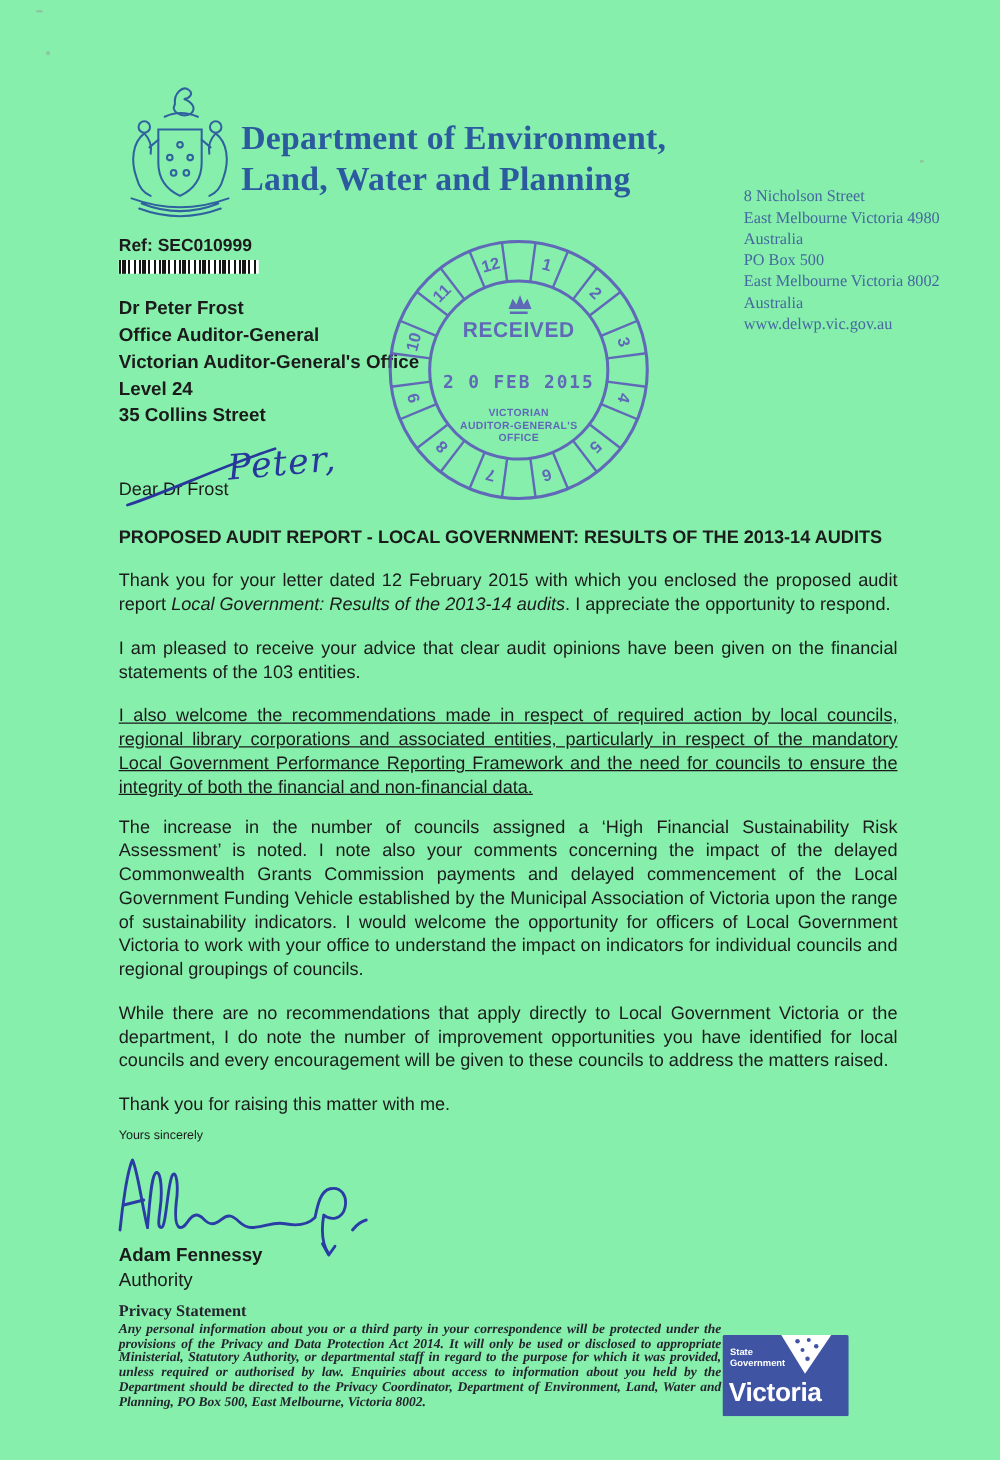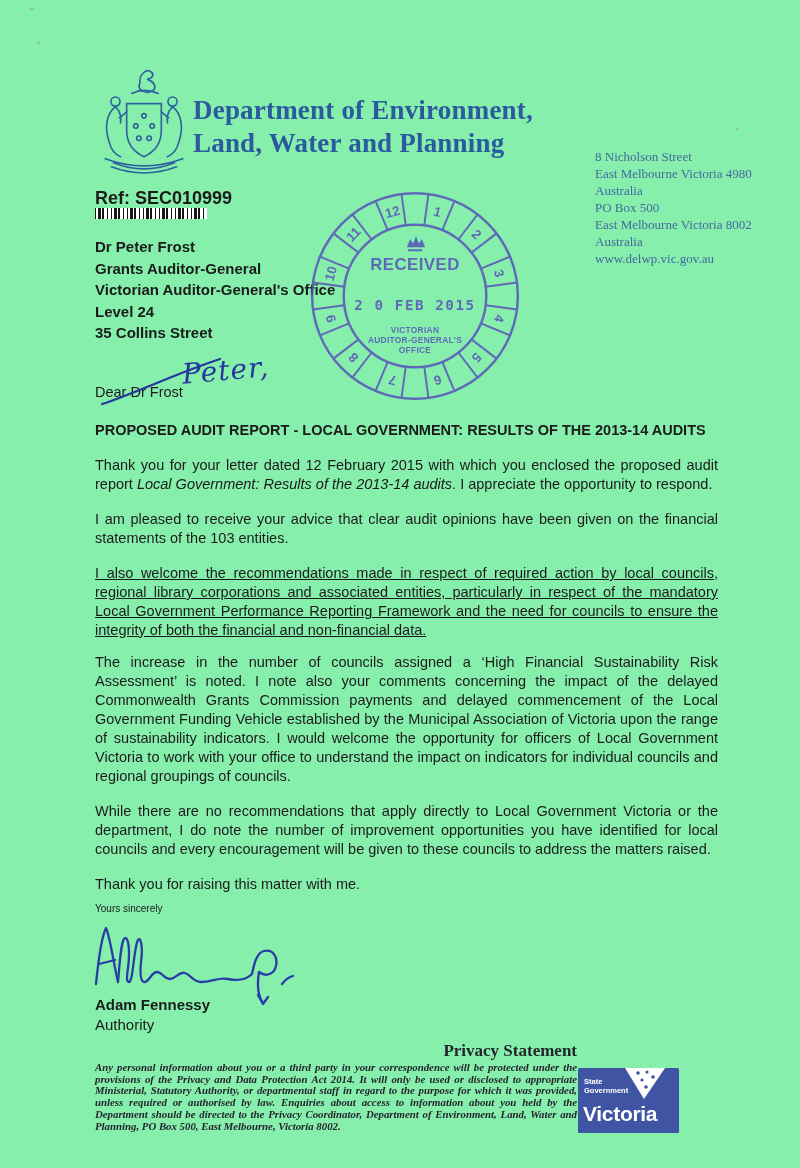--- a/index.html
+++ b/index.html
@@ -17,21 +17,21 @@
     font-size:27px;line-height:33px;color:#2b5a9e;letter-spacing:.2px;
   }
   .hq-address{
     position:absolute;left:595px;top:148px;width:200px;
     font-family:"Liberation Serif",serif;font-size:13px;line-height:17px;
     color:#45699f;
   }
   .hq-address span{display:block;}
 
   
-  .ref-line{position:absolute;left:95px;top:188px;font-size:18px;font-weight:600;}
+  .ref-line{position:absolute;left:95px;top:188px;font-size:14px;font-weight:600;}
   .barcode{
     position:absolute;left:95px;top:208px;width:112px;height:11px;
     background:repeating-linear-gradient(90deg,
       #161616 0 1.5px,#fff 1.5px 3px,#161616 3px 6px,#fff 6px 7.5px,
       #161616 7.5px 9px,#fff 9px 12.5px,#161616 12.5px 13.5px,#fff 13.5px 16px);
   }
 
   
   .recipient{position:absolute;left:95px;top:236px;font-size:15px;font-weight:600;line-height:21.6px;}
   .recipient span{display:block;}
@@ -63,21 +63,21 @@
   .body-text em{font-style:italic;}
   .valediction{position:absolute;left:95px;top:903px;font-size:10px;}
 
   
   .sig-svg{position:absolute;left:86px;top:920px;width:252px;height:92px;}
   .signatory-name{position:absolute;left:95px;top:996px;font-size:15px;font-weight:700;}
   .signatory-title{position:absolute;left:95px;top:1016px;font-size:15px;}
 
   
   .privacy{position:absolute;left:95px;top:1041px;width:482px;font-family:"Liberation Serif",serif;color:#24242e;}
-  .privacy-heading{font-size:17px;font-weight:700;margin-bottom:1px;text-align:right;}
+  .privacy-heading{font-size:13px;font-weight:700;margin-bottom:1px;}
   .privacy-text{font-size:10.8px;font-style:italic;font-weight:600;line-height:11.7px;text-align:justify;}
 
   
   .vic-logo{position:absolute;left:578px;top:1068px;width:101px;height:65px;}
   .vic-logo .small-txt{font:600 7.5px "Liberation Sans",sans-serif;fill:#fff;}
   .vic-logo .big-txt{font:600 21px "Liberation Sans",sans-serif;fill:#fff;letter-spacing:-.3px;}
 
   .speck{position:absolute;background:#9a9a9a;opacity:.45;}
 </style>
 </head>
@@ -120,21 +120,21 @@
     <span>East Melbourne Victoria 8002</span>
     <span>Australia</span>
     <span>www.delwp.vic.gov.au</span>
   </div>
 
   <div class="ref-line">Ref: SEC010999</div>
   <div class="barcode"></div>
 
   <div class="recipient">
     <span>Dr Peter Frost</span>
-    <span>Grants Auditor-General</span>
+    <span>Office Auditor-General</span>
     <span>Victorian Auditor-General's Office</span>
     <span>Level 24</span>
     <span>35 Collins Street</span>
   </div>
 
   <svg class="stamp" viewBox="0 0 220 220">
     <circle cx="110" cy="110" r="101"></circle>
     <circle cx="110" cy="110" r="70"></circle>
     <g>
         <line x1="100.9" y1="40.6" x2="96.8" y2="9.9"></line>

